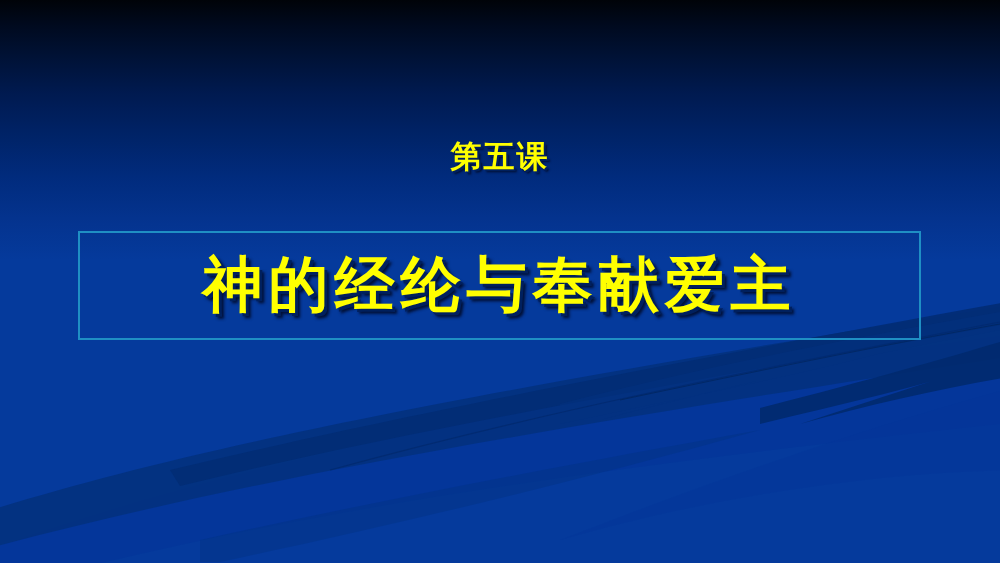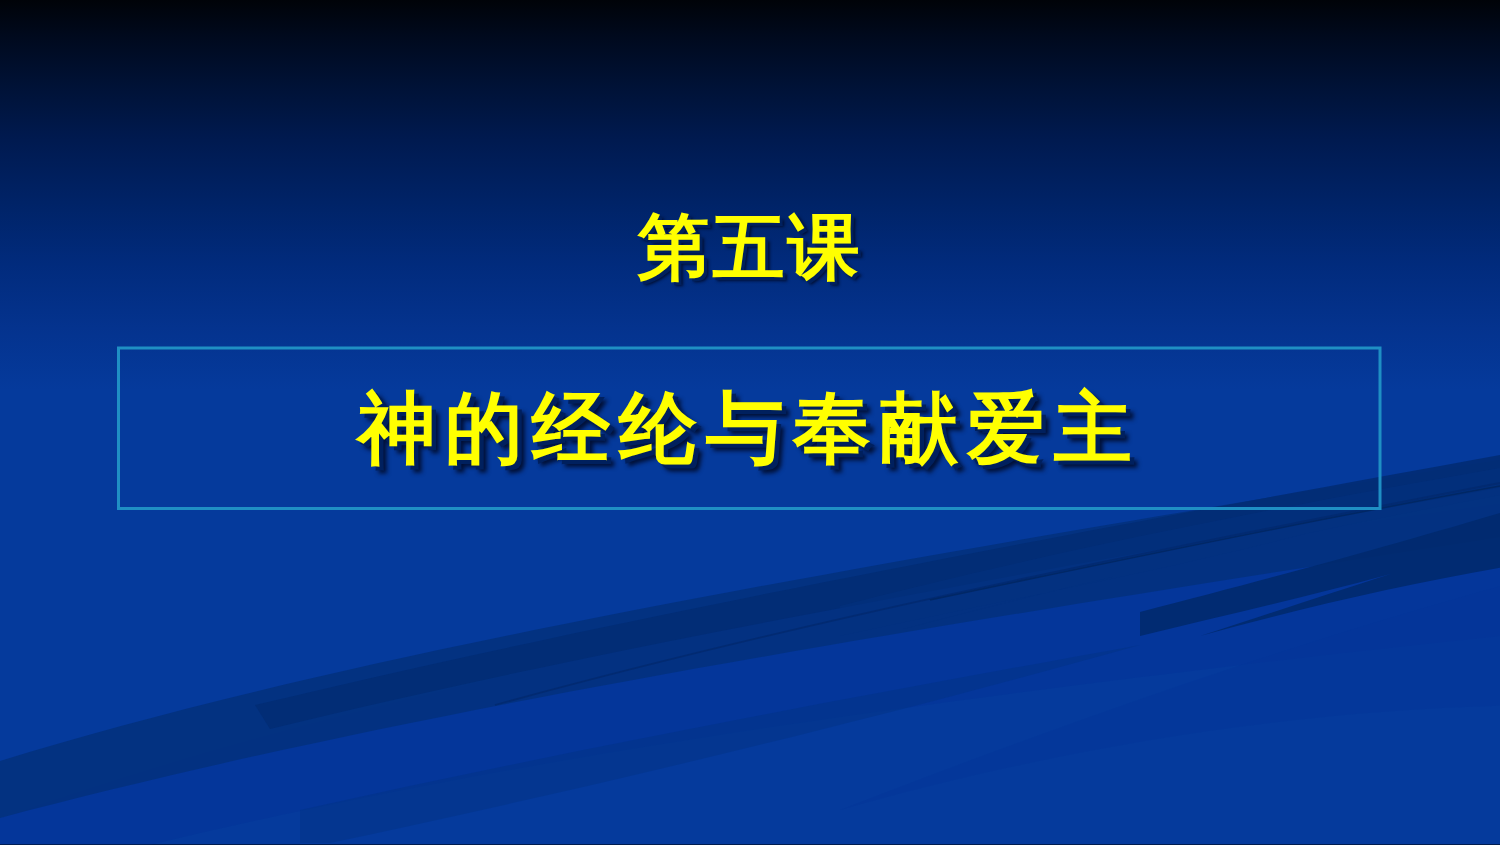--- a/index.html
+++ b/index.html
@@ -46,21 +46,21 @@
   .swoosh-wrap svg { display: block; width: 1000px; height: 563px; }
 
   
   .subtitle {
     position: absolute;
     left: 0;
     right: 0;
     top: 140px;
     text-align: center;
     font-family: "DejaVu Sans", sans-serif;
-    font-size: 48px;
+    font-size: 31px;
     line-height: 1.06;
     font-weight: 700;
     letter-spacing: 2px;
     color: #ffff00;
     text-shadow:
        2px 2px 0 #00205e,
        3px 3px 2px rgba(0,10,40,.85);
     white-space: nowrap;
   }
 
@@ -77,21 +77,21 @@
   .title-text {
     position: absolute;
     left: 78px;
     top: 231px;
     width: 843px;
     height: 109px;
     display: flex;
     align-items: center;
     justify-content: center;
     font-family: "DejaVu Sans", sans-serif;
-    font-size: 52px;
+    font-size: 60px;
     font-weight: 700;
     letter-spacing: 6px;
     color: #ffff00;
     text-shadow:
        3px 3px 0 #00205e,
        5px 5px 3px rgba(0,8,35,.85);
     white-space: nowrap;
     box-sizing: border-box;
   }
 </style>

